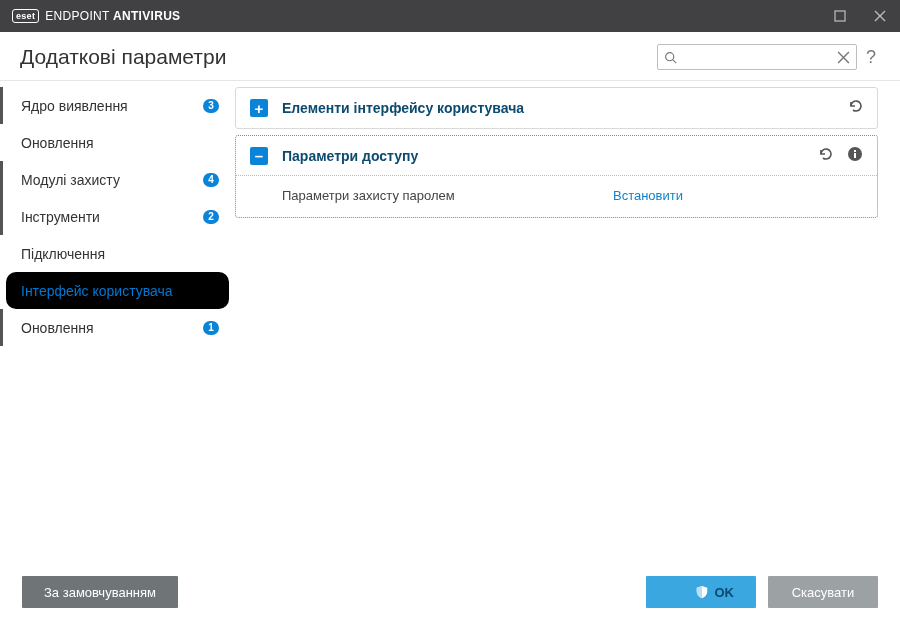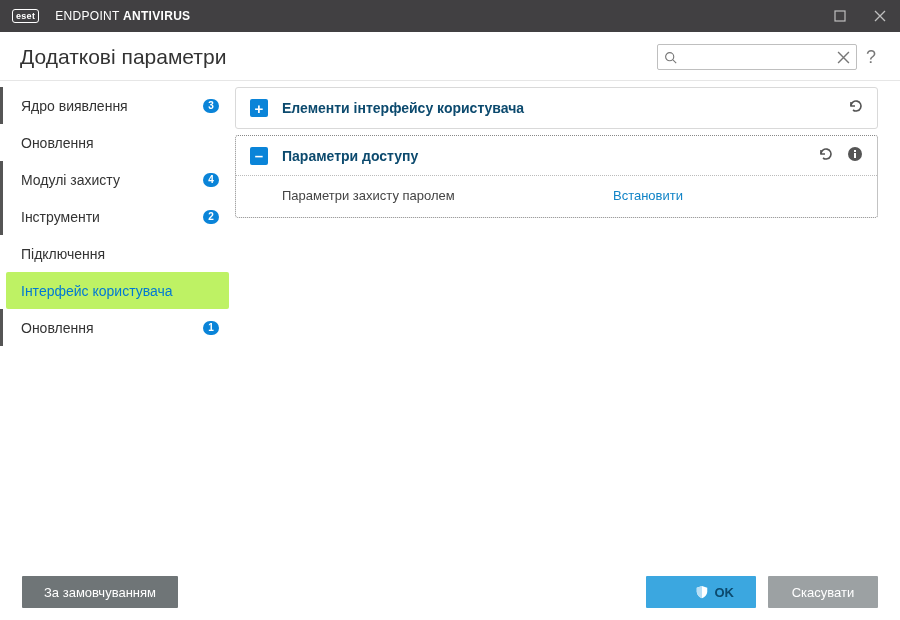--- a/index.html
+++ b/index.html
@@ -1,35 +1,35 @@
 <!DOCTYPE html>
 <html><head>
 <meta charset="utf-8">
 <style>
 *{box-sizing:border-box;margin:0;padding:0;font-family:"Segoe UI",Arial,sans-serif}
 body{width:900px;height:620px;background:#fff;overflow:hidden;display:flex;flex-direction:column}
 .titlebar{height:32px;background:#414042;display:flex;align-items:center;padding:0 0 0 12px;color:#fff}
-.titlebar-logo{display:flex;gap:16px;font-size:12px;letter-spacing:.3px}
+.titlebar-logo{display:flex;gap:6px;font-size:12px;letter-spacing:.3px}
 .eset-badge{display:inline-flex;align-items:center;justify-content:center;border:1px solid #fff;border-radius:3px;padding:0 3px;font-size:9px;font-weight:600;line-height:12px}
 .titlebar-product{font-weight:400}
 .titlebar-product b{font-weight:700}
 .titlebar-spacer{flex:1}
 .titlebar-btn{width:40px;height:32px;display:flex;align-items:center;justify-content:center;color:#bfbfbf;cursor:pointer}
 .titlebar-btn svg{width:12px;height:12px}
 .header{display:flex;align-items:center;padding:12px 20px 10px 20px;border-bottom:1px solid #e6e6e6;gap:5px}
 .page-title{font-size:21px;font-weight:400;color:#333;flex:1}
 .searchbox{display:flex;align-items:center;width:200px;height:26px;border:1px solid #bfbfbf;border-radius:2px;padding:0 6px;gap:6px}
 .searchbox input{flex:1;border:none;outline:none;font-size:12px;min-width:0}
 .search-icon,.clear-icon{color:#777;display:flex;align-items:center}
 .search-icon svg,.clear-icon svg{width:13px;height:13px}
 .help-icon{font-size:18px;color:#777;padding:0 4px;cursor:pointer}
 .body{flex:1;display:flex;overflow:hidden}
 .sidebar{width:235px;padding:6px 0;overflow-y:auto}
 .side-item{display:flex;align-items:center;height:37px;padding:0 16px 0 18px;font-size:14px;color:#333;cursor:pointer;gap:10px;border-left:3px solid transparent}
-.side-item.active{color:#0078d4;background:#bef264;border-left:3px solid transparent;border-radius:2px;margin:0 6px;padding-left:12px}
+.side-item.active{color:#0078d4;background:#000000;border-left:3px solid transparent;border-radius:10px;margin:0 6px;padding-left:12px}
 .side-item.marked{border-left:3px solid #555}
 .side-label{flex:1}
 .side-badge{display:inline-flex;min-width:16px;height:14px;border-radius:7px;background:#0a84d8;color:#fff;font-size:10px;font-weight:600;align-items:center;justify-content:center;padding:0 5px}
 .content{flex:1;padding:6px 22px 0 0;overflow-y:auto}
 .panel{border:1px solid #d9d9d9;border-radius:3px;background:#fff;margin-bottom:6px}
 .panel-header{display:flex;align-items:center;height:40px;padding:0 14px;gap:14px;cursor:pointer}
 .panel.expanded .panel-header{border-bottom:1px dotted #bbb}
 .panel.expanded{border:1px dotted #888}
 .expand-icon{width:18px;height:18px;display:flex;align-items:center;justify-content:center;background:#0a84d8;color:#fff;border-radius:2px;font-weight:700;font-size:15px;line-height:1}
 .panel-title{flex:1;font-size:14px;font-weight:600;color:#0c4a6e}

